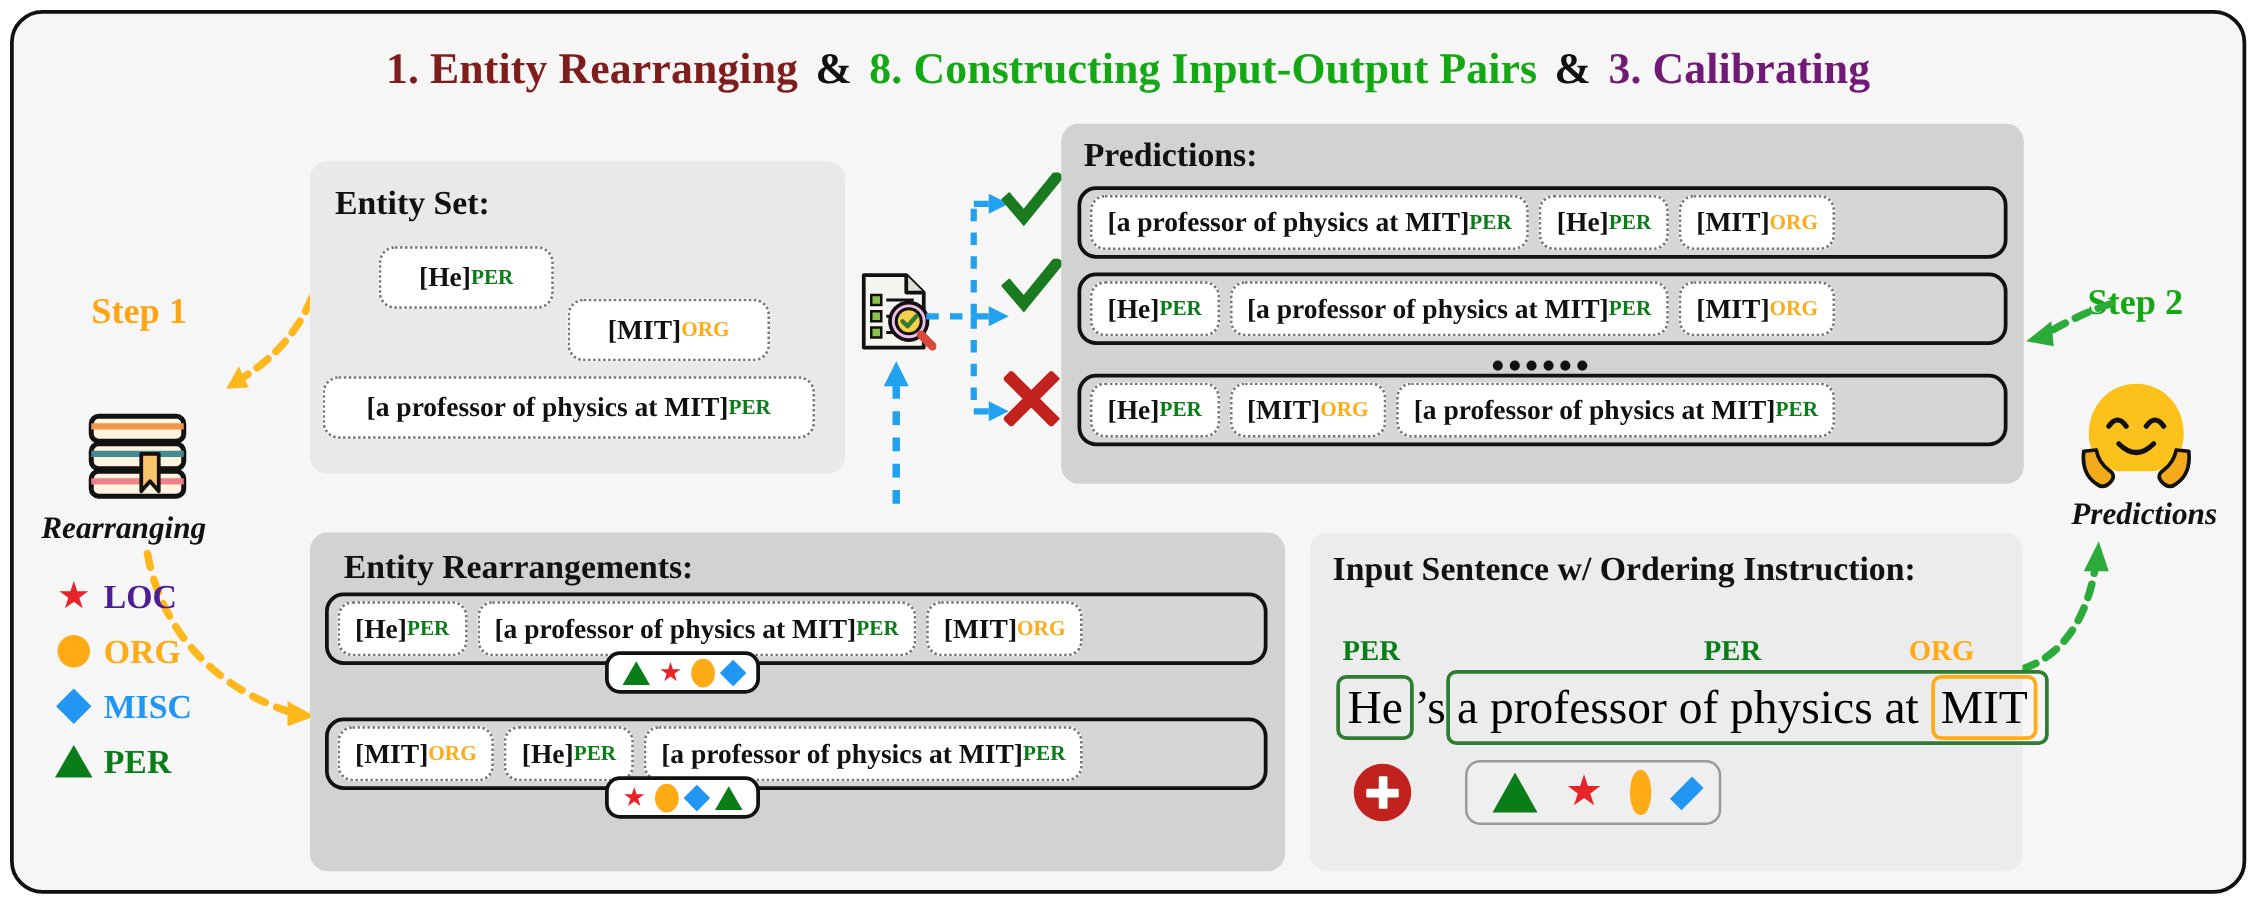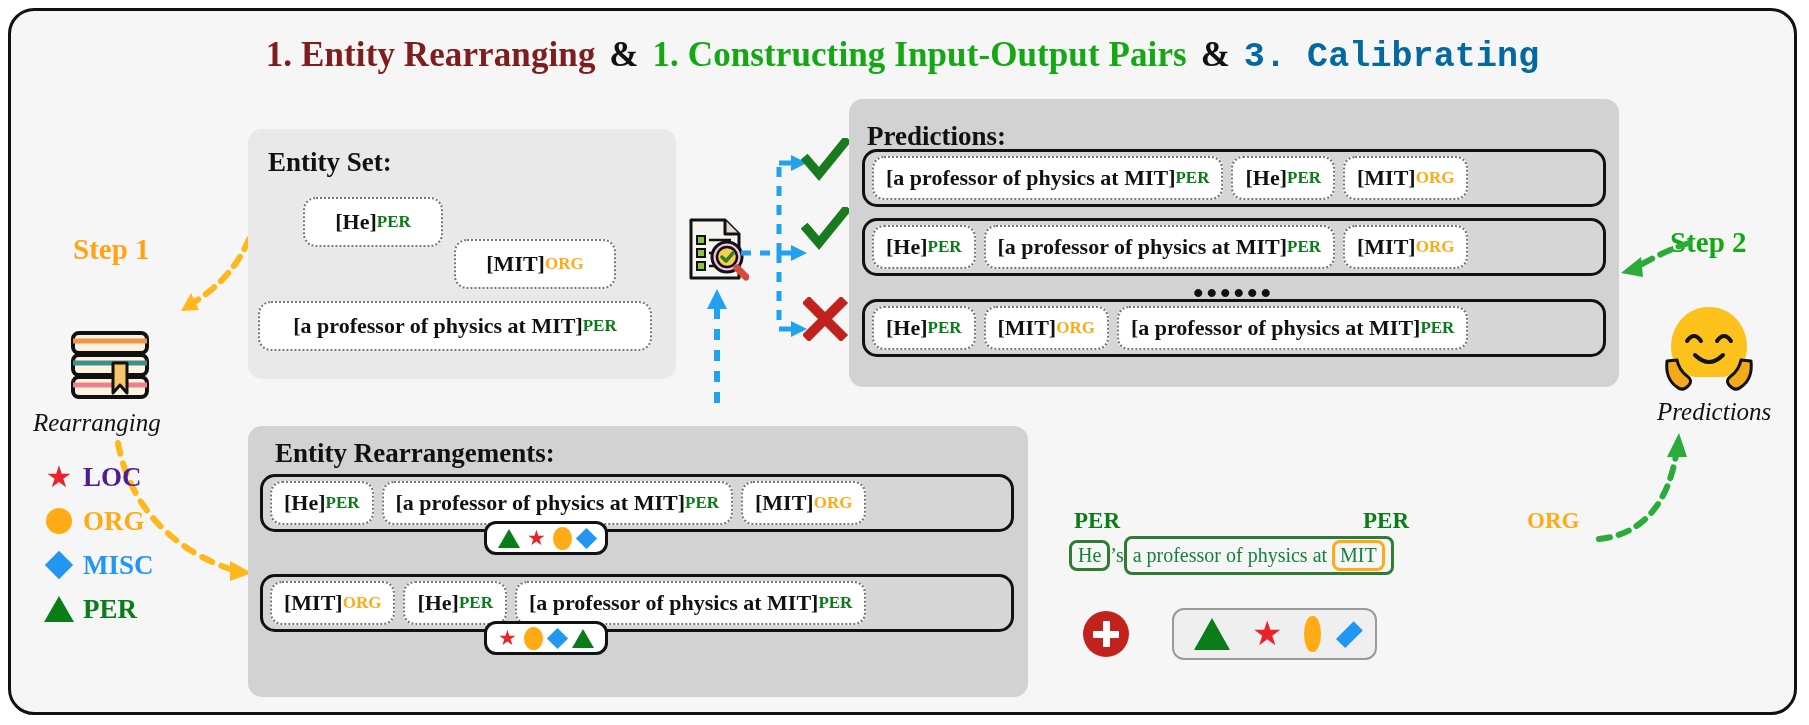--- a/index.html
+++ b/index.html
@@ -14,21 +14,21 @@
     background:#f6f6f6;border:3px solid #111;border-radius:26px;
     box-sizing:border-box;
   }
   
   .title{
     position:absolute;left:0;top:24px;width:100%;text-align:center;
     font-size:35px;font-weight:bold;letter-spacing:.1px;white-space:nowrap;
   }
   .t-orange{color:#7f1d1d;}
   .t-green{color:#14a814;}
-  .t-blue{color:#0369a1;font-family:Liberation Mono, monospace;}
+  .t-blue{color:#701a75;}
   .t-amp{color:#111;padding:0 5px;}
 
   
   .panel{position:absolute;box-sizing:border-box;border-radius:14px;}
   .panel-light{background:#e9e9e9;}
   .panel-mid{background:#d2d2d2;}
   .panel-soft{background:#ececec;}
   .panel-h{
     font-size:27px;font-weight:bold;color:#111;
     position:absolute;white-space:nowrap;
@@ -102,32 +102,32 @@
   .steplab{position:absolute;font-size:29px;font-weight:bold;white-space:nowrap;}
   .step1{color:#ffa414;}
   .step2{color:#14a814;}
   .step3{color:#21a2f0;}
 
   
   .icon-books{position:absolute;}
   .icon-face{position:absolute;}
   .icon-doc{position:absolute;}
   .caption{
-    position:absolute;font-size:25px;font-weight:normal;font-style:italic;
+    position:absolute;font-size:25px;font-weight:bold;font-style:italic;
     color:#111;white-space:nowrap;
   }
 
   .mark{position:absolute;font-size:0;}
   .dots{
     position:absolute;font-size:30px;font-weight:bold;color:#111;
     letter-spacing:3px;white-space:nowrap;
   }
 
   
-  .sent{position:absolute;white-space:nowrap;font-size:20px;color:#15803d;}
+  .sent{position:absolute;white-space:nowrap;font-size:38px;color:#000000;}
   .tagmark{
     position:absolute;font-size:23px;font-weight:bold;white-space:nowrap;
   }
   .tag-g{color:#0a7d19;}
   .tag-o{color:#ffab16;}
   .sbox-green{
     box-sizing:border-box;border:3px solid #2e7d32;border-radius:8px;
     padding:1px 6px;display:inline-block;
   }
   .sbox-orange{
@@ -143,21 +143,21 @@
   svg{display:block;}
 </style>
 </head>
 <body>
 
 <div class="frame">
 
   <div class="title">
     <span class="t-orange">1. Entity Rearranging</span>
     <span class="t-amp">&amp;</span>
-    <span class="t-green">1. Constructing Input-Output Pairs</span>
+    <span class="t-green">8. Constructing Input-Output Pairs</span>
     <span class="t-amp">&amp;</span>
     <span class="t-blue">3. Calibrating</span>
   </div>
 
   <div class="steplab step1" style="left:62px;top:222px;">Step 1</div>
 
   <svg class="mark" style="left:130px;top:220px;width:120px;height:90px;">
     <path d="M108 8 C95 40 70 62 48 74" stroke="#ffb81c" stroke-width="6" fill="none" stroke-dasharray="11 9" stroke-linecap="round"></path>
     <path d="M50 62 L40 80 L58 79 Z" fill="#ffb81c"></path>
   </svg>
@@ -262,21 +262,21 @@
     <path d="M6 22 L18 36 L44 4" stroke="#1a7a1f" stroke-width="9" fill="none" stroke-linecap="square" stroke-linejoin="miter"></path>
   </svg>
   <svg class="mark" style="left:790px;top:196px;width:50px;height:44px;">
     <path d="M6 22 L18 36 L44 4" stroke="#1a7a1f" stroke-width="9" fill="none" stroke-linecap="square" stroke-linejoin="miter"></path>
   </svg>
   <svg class="mark" style="left:792px;top:286px;width:46px;height:44px;">
     <path d="M6 6 L38 38 M38 6 L6 38" stroke="#c2221d" stroke-width="10" fill="none" stroke-linecap="square"></path>
   </svg>
 
   <div class="panel panel-mid" style="left:838px;top:88px;width:770px;height:288px;">
-    <div class="panel-h" style="left:18px;top:10px;margin-top:12px;">Predictions:</div>
+    <div class="panel-h" style="left:18px;top:10px;">Predictions:</div>
   </div>
 
   <div class="rowbox" style="left:851px;top:138px;width:744px;height:58px;">
     <div class="fchip" style="flex:0 0 auto;">
       <span>[a professor of physics at MIT]</span>
         <span class="tag-per">PER</span>
     </div>
     <div class="fchip">
       <span>[He]</span>
         <span class="tag-per">PER</span>
@@ -382,20 +382,23 @@
         <span class="tag-per">PER</span>
     </div>
   </div>
   <div class="ordbadge" style="left:473px;top:610px;width:124px;">
     <span class="ob-star">★</span>
     <span class="ob-circ"></span>
     <span class="ob-diam"></span>
     <span class="ob-tri"></span>
   </div>
 
+  <div class="panel panel-soft" style="left:1037px;top:415px;width:570px;height:271px;">
+    <div class="panel-h" style="left:18px;top:14px;">Input Sentence w/ Ordering Instruction:</div>
+  </div>
 
   <div class="tagmark tag-g" style="left:1063px;top:497px;">PER</div>
   <div class="tagmark tag-g" style="left:1352px;top:497px;">PER</div>
   <div class="tagmark tag-o" style="left:1516px;top:497px;">ORG</div>
 
   <div class="sent" style="left:1058px;top:525px;">
     <span class="sbox-green"><span>He</span></span><span>’s</span><span class="sbox-green"><span>a professor of physics at </span><span class="sbox-orange"><span>MIT</span></span></span>
   </div>
 
   <div class="plus-circle" style="left:1072px;top:600px;"></div>

